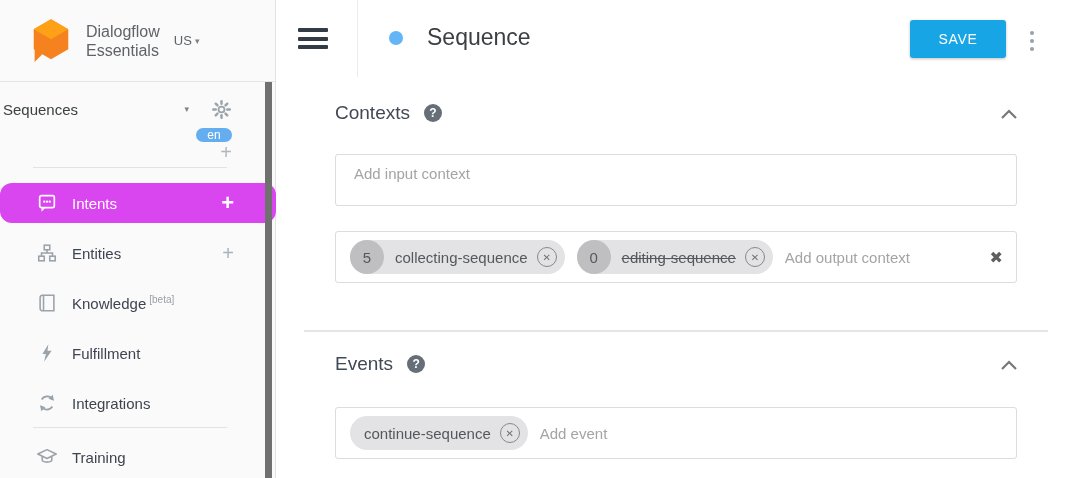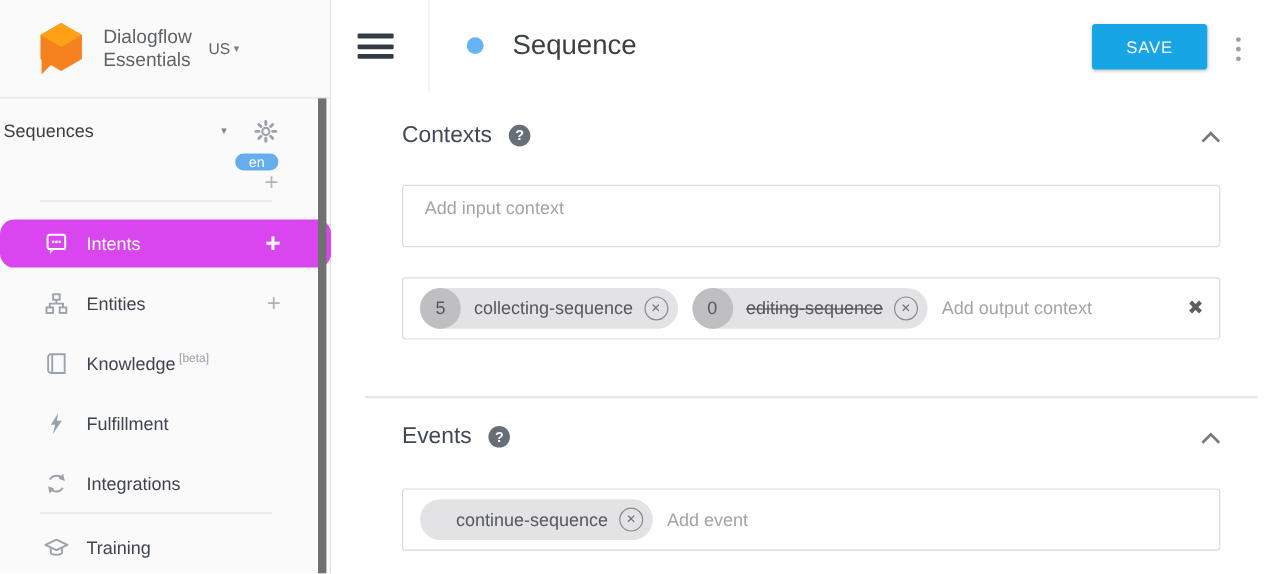--- a/index.html
+++ b/index.html
@@ -82,21 +82,21 @@
   .plain-input { padding:0 16px 14px 18px; }
 
   .chips-row { padding:0 40px 0 14px; }
   .chips-row2 { padding:0 16px 0 14px; }
   .chip { display:flex; align-items:center; background:#e3e3e5; border-radius:17px;
           height:34px; margin-right:12px; flex:0 0 auto; }
   .chip .lifespan { width:34px; height:34px; border-radius:50%; background:#bfbfc1;
                     color:#54585d; font-size:15px; display:flex; align-items:center;
                     justify-content:center; flex:0 0 auto; }
   .chip .chip-label { font-size:15px; color:#54585d; padding:0 9px 0 11px; white-space:nowrap; }
-  .chip .chip-label.no-count { padding-left:30px; }
+  .chip .chip-label.no-count { padding-left:14px; }
   .chip .chip-label.strike { text-decoration:line-through; }
   .chip .chip-remove { width:20px; height:20px; border-radius:50%; border:1px solid #85898d;
                        color:#6d7175; font-size:10px; display:flex; align-items:center;
                        justify-content:center; margin-right:8px; cursor:pointer; flex:0 0 auto; }
   .clear-x { position:absolute; right:13px; top:50%; transform:translateY(-50%);
              font-size:16px; color:#5f5f5f; cursor:pointer; }
   .section-divider { position:absolute; left:28px; top:252px; width:744px; height:2px; background:#e8e5e8; }
 </style>
 </head>
 <body>

